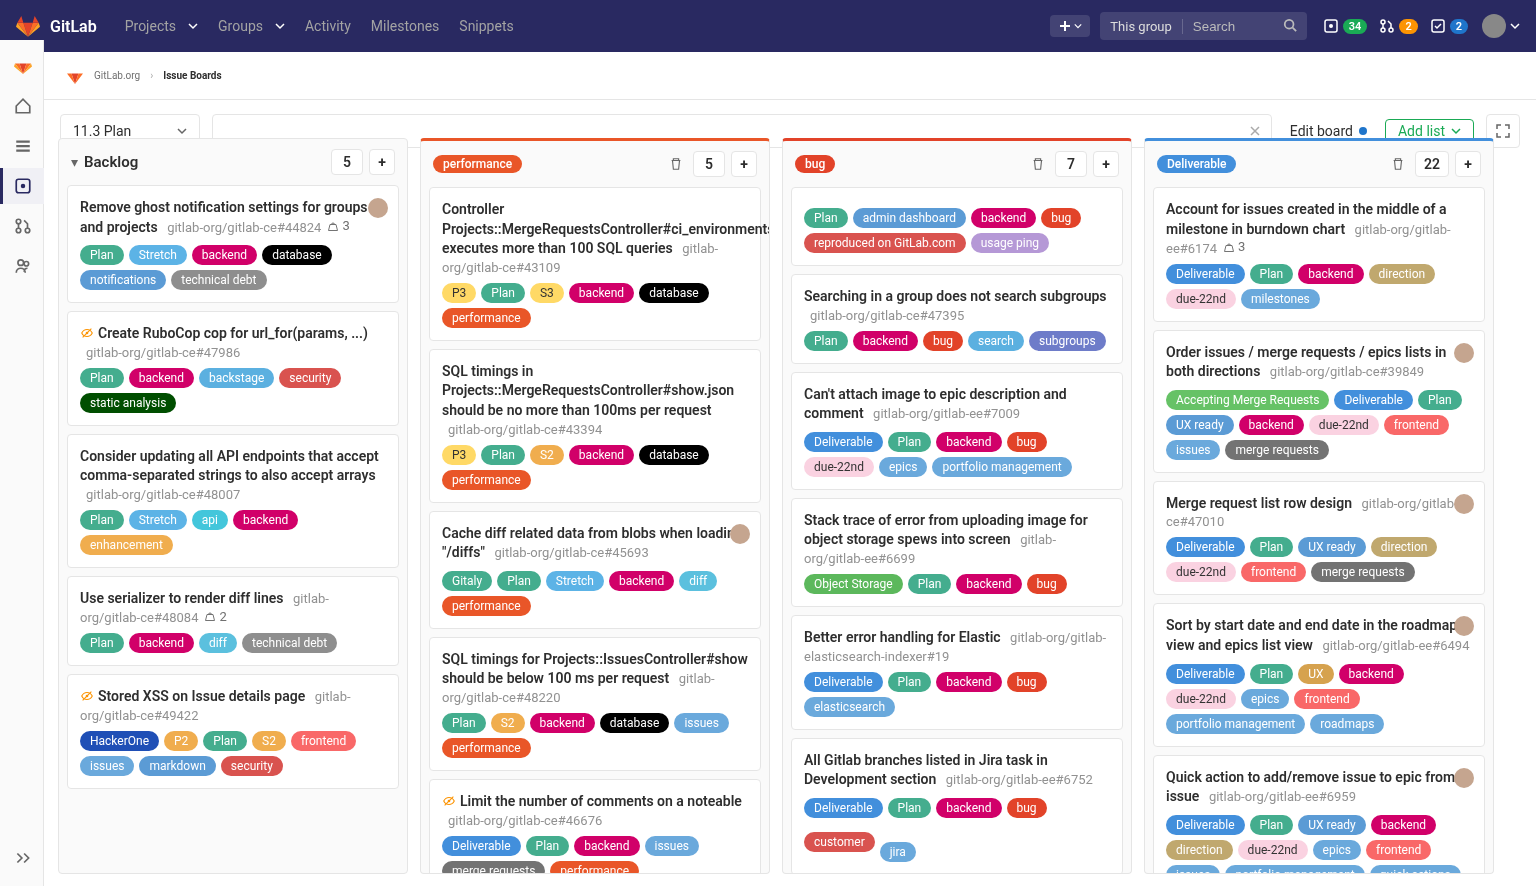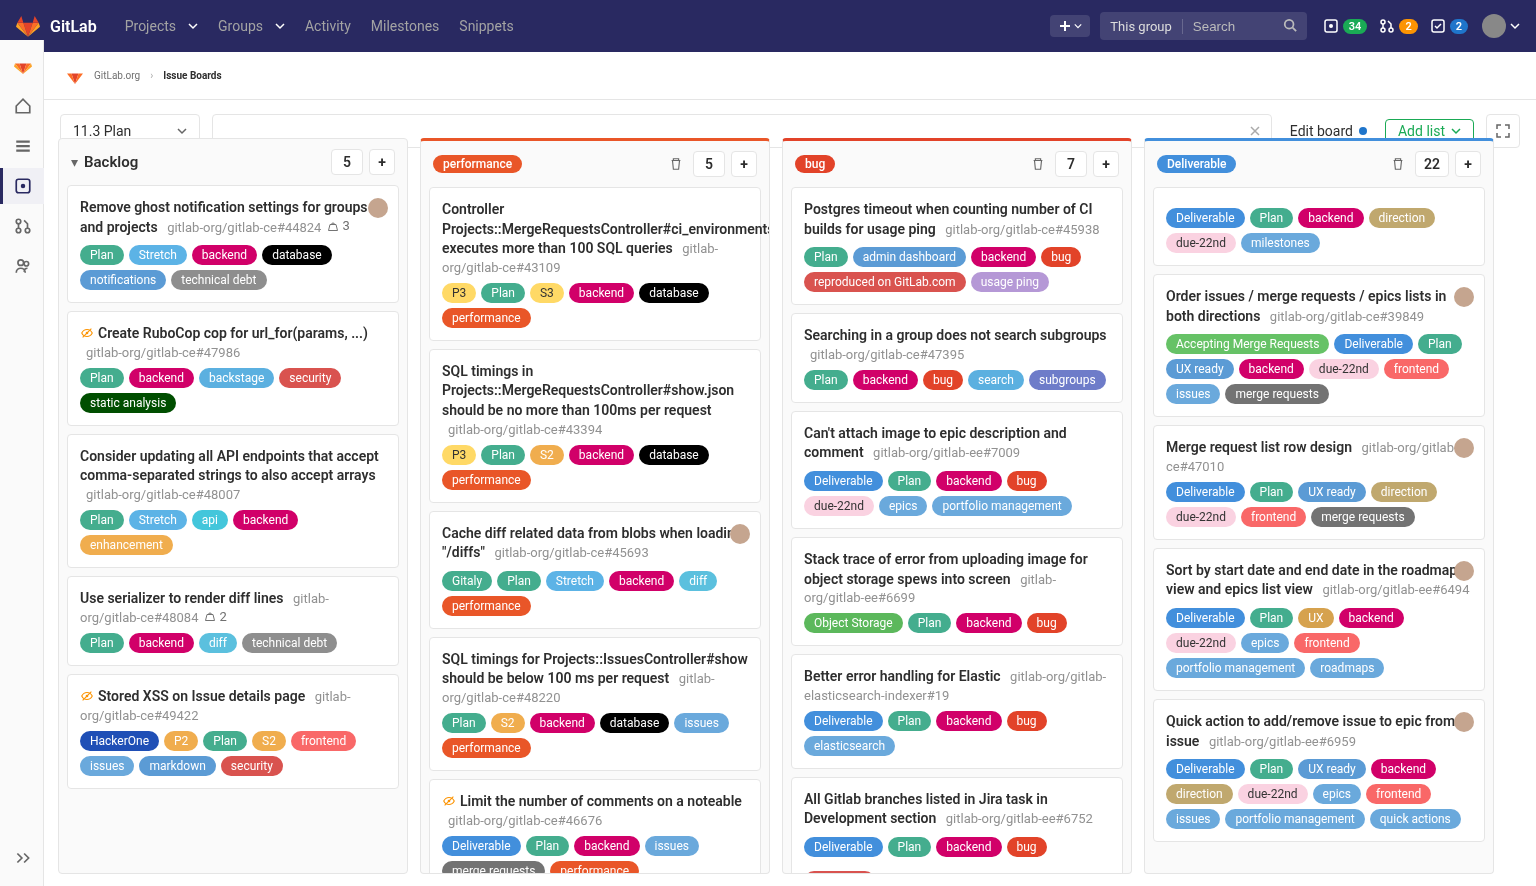--- a/index.html
+++ b/index.html
@@ -459,22 +459,20 @@
           <svg width="14" height="14" viewBox="0 0 16 16">
             <path d="M3 4h10M5 4V2h6v2M4 4l1 10h6l1-10" fill="none" stroke="currentColor" stroke-width="1.3"></path>
           </svg>
         </span>
       <span class="count-box">7</span>
       <span class="plus-box">+</span>
     </div>
     <div class="cards">
         <div class="card">
 
-      <div><span class="title">Postgres timeout when counting number of CI builds for usage ping</span>
-      <span class="ref">gitlab-org/gitlab-ce#45938</span></div>
       <div class="meta-row">
             <span class="lbl c-plan">Plan</span>
             <span class="lbl c-admin">admin dashboard</span>
             <span class="lbl c-backend">backend</span>
             <span class="lbl c-bug">bug</span>
             <span class="lbl c-reproduced">reproduced on GitLab.com</span>
             <span class="lbl c-usageping">usage ping</span>
           </div>
         </div>
         <div class="card">
@@ -549,20 +547,24 @@
           <svg width="14" height="14" viewBox="0 0 16 16">
             <path d="M3 4h10M5 4V2h6v2M4 4l1 10h6l1-10" fill="none" stroke="currentColor" stroke-width="1.3"></path>
           </svg>
         </span>
       <span class="count-box">22</span>
       <span class="plus-box">+</span>
     </div>
     <div class="cards">
         <div class="card">
 
+      <div><span class="title">Account for issues created in the middle of a milestone in burndown chart</span>
+      <span class="ref">gitlab-org/gitlab-ee#6174</span><span class="weight"><svg width="12" height="12" viewBox="0 0 16 16">
+                <path d="M4 6h8l2 8H2zM6 6a2 2 0 114 0" fill="none" stroke="#707070" stroke-width="1.3"></path>
+              </svg>3</span></div>
       <div class="meta-row">
             <span class="lbl c-deliverable">Deliverable</span>
             <span class="lbl c-plan">Plan</span>
             <span class="lbl c-backend">backend</span>
             <span class="lbl c-direction">direction</span>
             <span class="lbl c-due22">due-22nd</span>
             <span class="lbl c-milestones">milestones</span>
           </div>
         </div>
         <div class="card">

